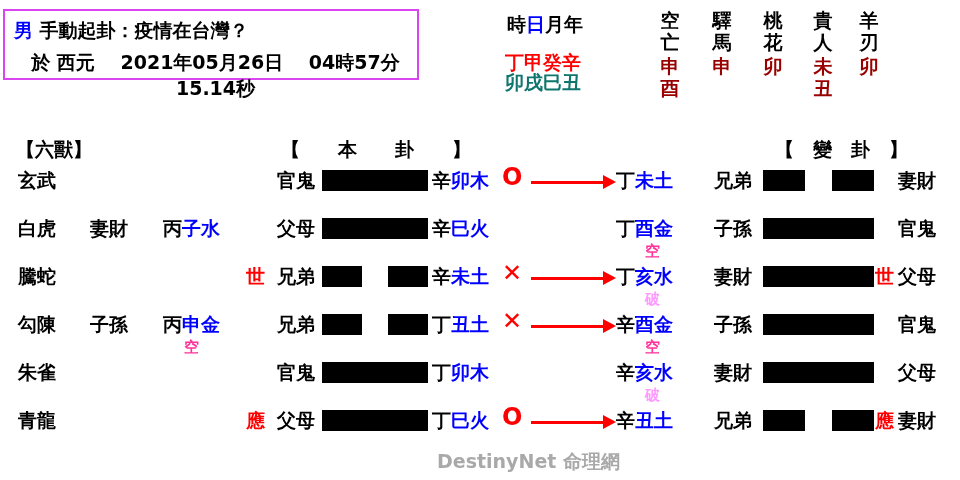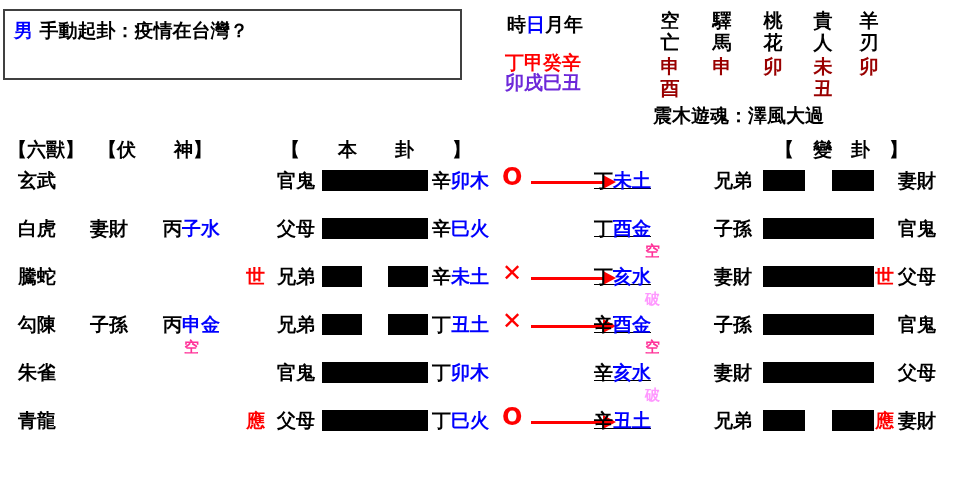--- a/index.html
+++ b/index.html
@@ -3,28 +3,28 @@
 <meta charset="utf-8">
 <style>
   html,body{margin:0;padding:0;background:#fff;}
   #screen{
     position:relative;width:960px;height:480px;background:#ffffff;overflow:hidden;
     font-family:"DejaVu Sans","Liberation Sans",sans-serif;
     font-weight:bold;font-size:19px;color:#000;
   }
   .abs{position:absolute;white-space:pre;}
   
-  #title-box{position:absolute;left:3px;top:9px;width:459px;height:71px;border:2px solid #404040;box-sizing:border-box;text-align:center;}
+  #title-box{position:absolute;left:3px;top:9px;width:416px;height:71px;border:2px solid #d946ef;box-sizing:border-box;text-align:center;}
   #title-box .line1{position:absolute;left:9px;top:7px;}
   #title-box .line2{position:absolute;left:9px;top:39px;}
   .blue{color:#0000ff;}
   
   #ganzhi-header{left:507px;top:12px;}
   #ganzhi-stems{left:505px;top:50px;color:#ff0000;}
-  #ganzhi-branches{left:505px;top:70px;color:#6d28d9;}
+  #ganzhi-branches{left:505px;top:70px;color:#0f766e;}
   
   .star-col{position:absolute;top:9px;width:26px;text-align:center;}
   .star-name{white-space:pre-line;line-height:22px;color:#000;}
   .star-vals{white-space:pre-line;line-height:22px;color:#990000;margin-top:2px;}
   
   #gua-left{left:202px;top:103px;}
   #gua-right{left:653px;top:103px;}
   
   .thead{top:137px;}
   
@@ -35,21 +35,21 @@
   .fu-gz{left:163px;}
   .marker{left:246px;color:#ff0000;}
   .ben-rel{left:277px;}
   .bar{position:absolute;top:2px;height:21px;background:#000;}
   .ben-bar{left:322px;width:106px;}
   .ben-gz{left:432px;}
   .mark{left:502px;top:-3px;font-size:24px;color:#ff0000;}
   .arrow{position:absolute;left:531px;top:13px;width:72px;height:3px;background:#ff0000;}
   .arrow::after{content:"";position:absolute;right:-13px;top:-6px;width:0;height:0;
     border-left:13px solid #ff0000;border-top:7px solid transparent;border-bottom:7px solid transparent;}
-  .bian-gz{left:594px;text-decoration:underline;}
+  .bian-gz{left:616px;}
   .bian-rel{left:714px;}
   .bian-bar{left:763px;width:111px;}
   .bian-marker{left:875px;color:#ff0000;}
   .bian-rel2{left:898px;}
   .stem{position:static !important;color:#000;}
   .branch{position:static !important;color:#0000ff;}
   .note{font-size:15px;line-height:16px;top:23px;}
   .fu-note{left:184px;}
   .bian-note{left:645px;}
   .note[data-kind="kong"]{color:#ff3399;}
@@ -57,20 +57,21 @@
   .bar[data-type="broken"]{background:linear-gradient(90deg,#000 0 38%,rgba(0,0,0,0) 38% 62%,#000 62% 100%);}
   #watermark{left:437px;top:449px;color:#a9a9a9;font-weight:bold;}
 </style>
 </head>
 <body>
 
 <div id="screen">
 
   <div id="title-box">
     <div class="line1"><span class="blue">男</span><span> 手動起卦：疫情在台灣？</span></div>
+    <div class="line2">於 西元　 2021年05月26日　 04時57分 15.14秒</div>
   </div>
 
   <div class="abs" id="ganzhi-header"><span>時</span><span class="blue">日</span><span>月年</span></div>
   <div class="abs" id="ganzhi-stems">丁甲癸辛</div>
   <div class="abs" id="ganzhi-branches">卯戌巳丑</div>
 
   <div class="star-col" style="left:657px">
     <div class="star-name">空
 亡</div>
     <div class="star-vals">申
@@ -91,24 +92,22 @@
 人</div>
     <div class="star-vals">未
 丑</div>
   </div>
   <div class="star-col" style="left:856px">
     <div class="star-name">羊
 刃</div>
     <div class="star-vals">卯</div>
   </div>
 
-  <div class="abs" id="gua-right">震木遊魂：澤風大過</div>
-
-  <div class="abs thead" style="left:8px">【六獸】</div>
-  <div class="abs thead" style="left:98px">【伏　　神】</div>
+
+  <div class="abs thead" style="left:16px">【六獸】</div>
   <div class="abs thead" style="left:775px">【　變　卦　】</div>
   <div class="abs thead" style="left:281px">【　　本　　卦　　】</div>
 
   <div class="row" style="top:168px">
     <span class="beast">玄武</span>
     <span class="fu-rel"></span>
     <span class="fu-gz"><span class="stem"></span><span class="branch"></span></span>
     <span class="note fu-note" data-kind=""></span>
     <span class="marker"></span>
     <span class="ben-rel">官鬼</span>
@@ -212,14 +211,15 @@
     <span class="mark">O</span>
     <div class="arrow" data-show="true"></div>
     <span class="bian-gz"><span class="stem">辛</span><span class="branch">丑土</span></span>
     <span class="note bian-note" data-kind=""></span>
     <span class="bian-rel">兄弟</span>
     <div class="bar bian-bar" data-type="broken"></div>
     <span class="bian-marker">應</span>
     <span class="bian-rel2">妻財</span>
   </div>
 
+  <div class="abs" id="watermark">DestinyNet 命理網</div>
 
 </div>
 
 </body></html>

